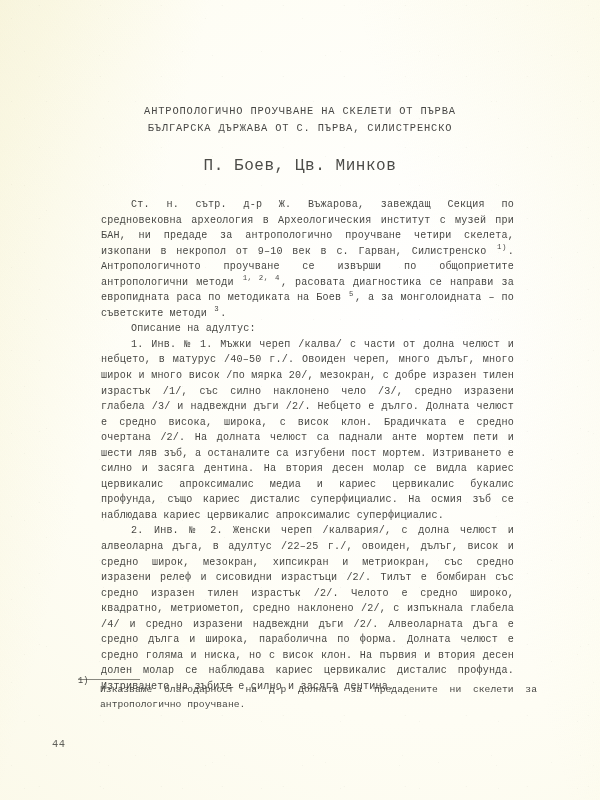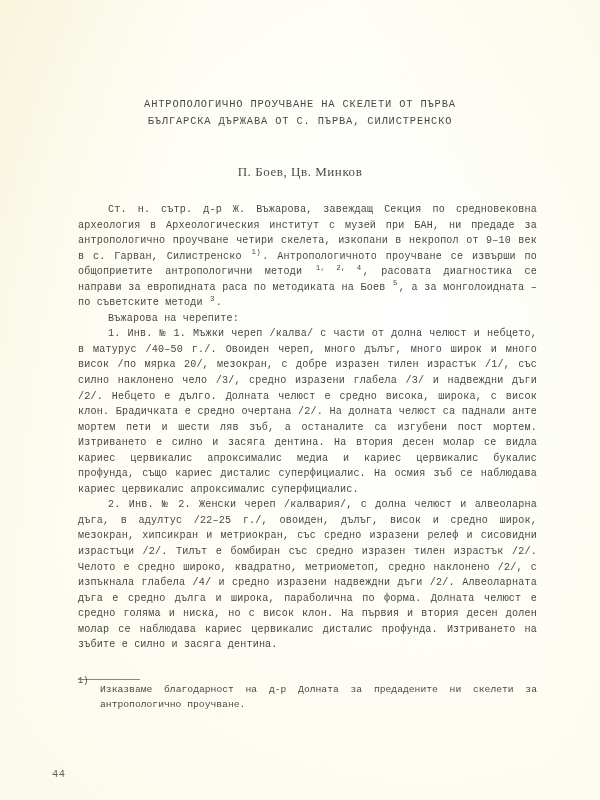--- a/index.html
+++ b/index.html
@@ -30,52 +30,51 @@
     pointer-events: none;
     background:
       linear-gradient(105deg, rgba(246,243,220,0.55) 0%, rgba(255,255,255,0) 26%),
       linear-gradient(255deg, rgba(250,248,232,0.45) 0%, rgba(255,255,255,0) 30%);
     mix-blend-mode: multiply;
   }
 
   .content {
     position: relative;
     z-index: 2;
-    padding: 0;
+    padding: 7px;
   }
 
   
   .title-block {
     margin: 0;
     padding-top: 96px;
     text-align: center;
   }
   .title-line {
     font-size: 10.4px;
     letter-spacing: 0.85px;
     color: #3a3a38;
     line-height: 16.5px;
     white-space: nowrap;
     font-weight: 400;
     opacity: 0.93;
   }
 
   .authors {
     text-align: center;
-    margin-top: 35px;
-    font-size: 13px;
+    margin-top: 21px;
+    font-size: 16px;
     letter-spacing: 0.55px;
     color: #3d3d3a;
     opacity: 0.92;
-    font-family: Liberation Serif, serif;
   }
 
   
   .body-block {
-    margin: 0;
+    margin: 16px;
     padding: 0 63px 0 78px;
   }
   .para {
     font-size: 10.1px;
     line-height: 15.55px;
     color: #3c3c39;
     text-align: justify;
     margin: 0;
     letter-spacing: 0.18px;
     opacity: 0.95;
@@ -125,21 +124,21 @@
     top: -9px;
     font-size: 8.6px;
     color: #3d3d3a;
     letter-spacing: 0.2px;
   }
 
   
   .page-number {
     position: absolute;
     left: 52px;
-    top: 768px;
+    top: 738px;
     font-size: 10.4px;
     color: #4a4a45;
     letter-spacing: 0.5px;
     z-index: 3;
     opacity: 0.88;
   }
 
   
   .speckle {
     position: absolute;
@@ -165,21 +164,21 @@
 
     <div class="title-block">
       <div class="title-line">АНТРОПОЛОГИЧНО ПРОУЧВАНЕ НА СКЕЛЕТИ ОТ ПЪРВА</div>
       <div class="title-line">БЪЛГАРСКА ДЪРЖАВА ОТ С. ПЪРВА, СИЛИСТРЕНСКО</div>
     </div>
 
     <div class="authors">П. Боев, Цв. Минков</div>
 
     <div class="body-block">
       <p class="para first-body"><span class="indent"></span><span>Ст. н. сътр. д-р Ж. Въжарова, завеждащ Секция по средновековна археология в Археологическия институт с музей при БАН, ни предаде за антропологично проучване четири скелета, изкопани в некропол от 9–10 век в с. Гарван, Силистренско </span><sup class="ref">1)</sup><span>. Антропологичното проучване се извърши по общоприетите антропологични методи </span><sup class="ref">1, 2, 4</sup><span>, расовата диагностика се направи за европидната раса по методиката на Боев </span><sup class="ref">5</sup><span>, а за монголоидната – по съветските методи </span><sup class="ref">3</sup><span>.</span></p>
-      <p class="para"><span class="indent"></span><span>Въжарова на черепите:</span></p>
+      <p class="para"><span class="indent"></span><span>Описание на адултус:</span></p>
       <p class="para"><span class="indent"></span><span>1. Инв. № 1. Мъжки череп /калва/ с части от долна челюст и небцето, в матурус /40–50 г./. Овоиден череп, много дълъг, много широк и много висок /по мярка 20/, мезокран, с добре изразен тилен израстък /1/, със силно наклонено чело /3/, средно изразени глабела /3/ и надвеждни дъги /2/. Небцето е дълго. Долната челюст е средно висока, широка, с висок клон. Брадичката е средно очертана /2/. На долната челюст са паднали анте мортем пети и шести ляв зъб, а останалите са изгубени пост мортем. Изтриването е силно и засяга дентина. На втория десен молар се видла кариес цервикалис апроксималис медиа и кариес цервикалис букалис профунда, също кариес дисталис суперфициалис. На осмия зъб се наблюдава кариес цервикалис апроксималис суперфициалис.</span></p>
       <p class="para"><span class="indent"></span><span>2. Инв. № 2. Женски череп /калвария/, с долна челюст и алвеоларна дъга, в адултус /22–25 г./, овоиден, дълъг, висок и средно широк, мезокран, хипсикран и метриокран, със средно изразени релеф и сисовидни израстъци /2/. Тилът е бомбиран със средно изразен тилен израстък /2/. Челото е средно широко, квадратно, метриометоп, средно наклонено /2/, с изпъкнала глабела /4/ и средно изразени надвеждни дъги /2/. Алвеоларната дъга е средно дълга и широка, параболична по форма. Долната челюст е средно голяма и ниска, но с висок клон. На първия и втория десен  долен молар се наблюдава кариес цервикалис дисталис профунда. Изтриването на зъбите е силно и засяга дентина.</span></p>
     </div>
 
   </div>
 
   <div class="footnote-wrap">
     <div class="footnote-rule"></div>
     <div class="footnote-body">
       <span class="footnote-marker">1)</span>

